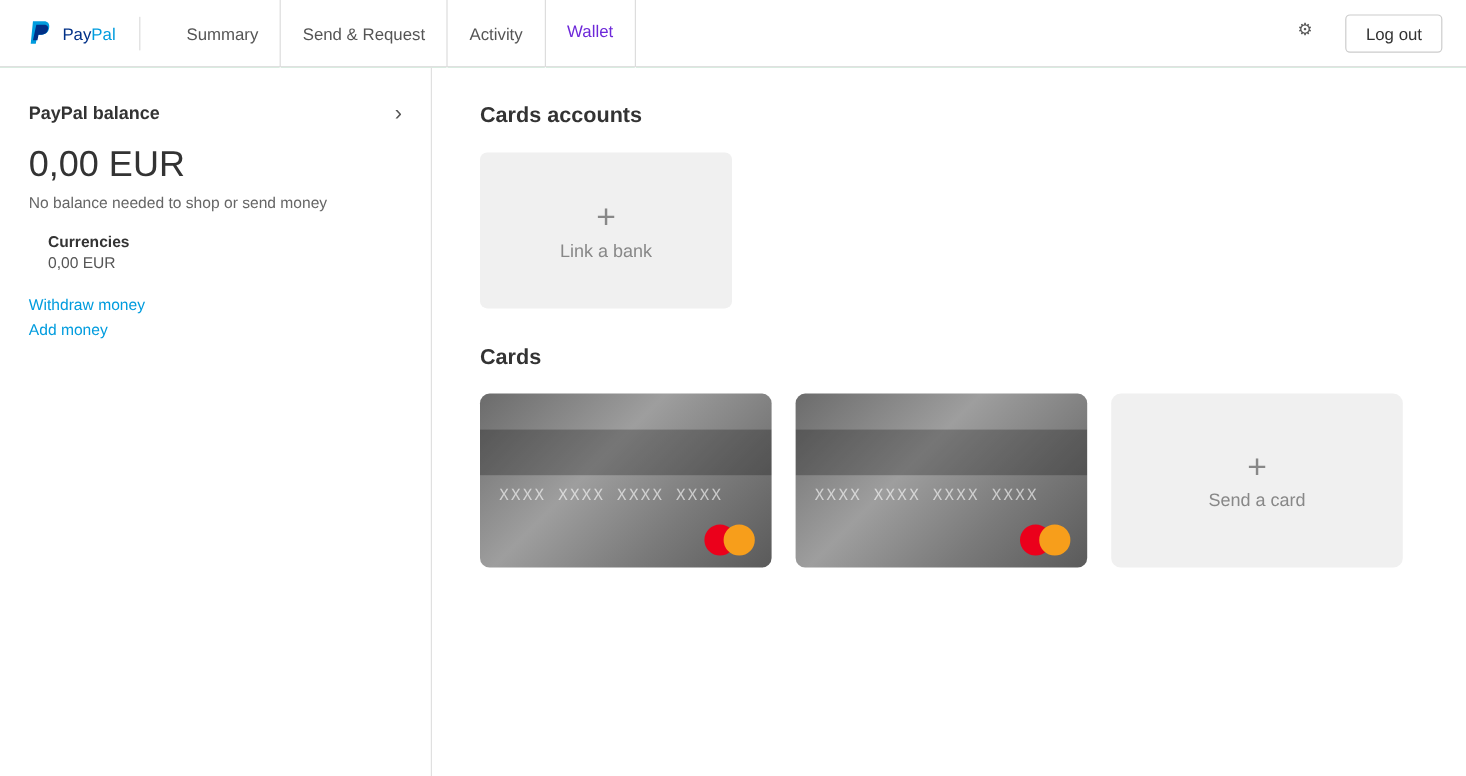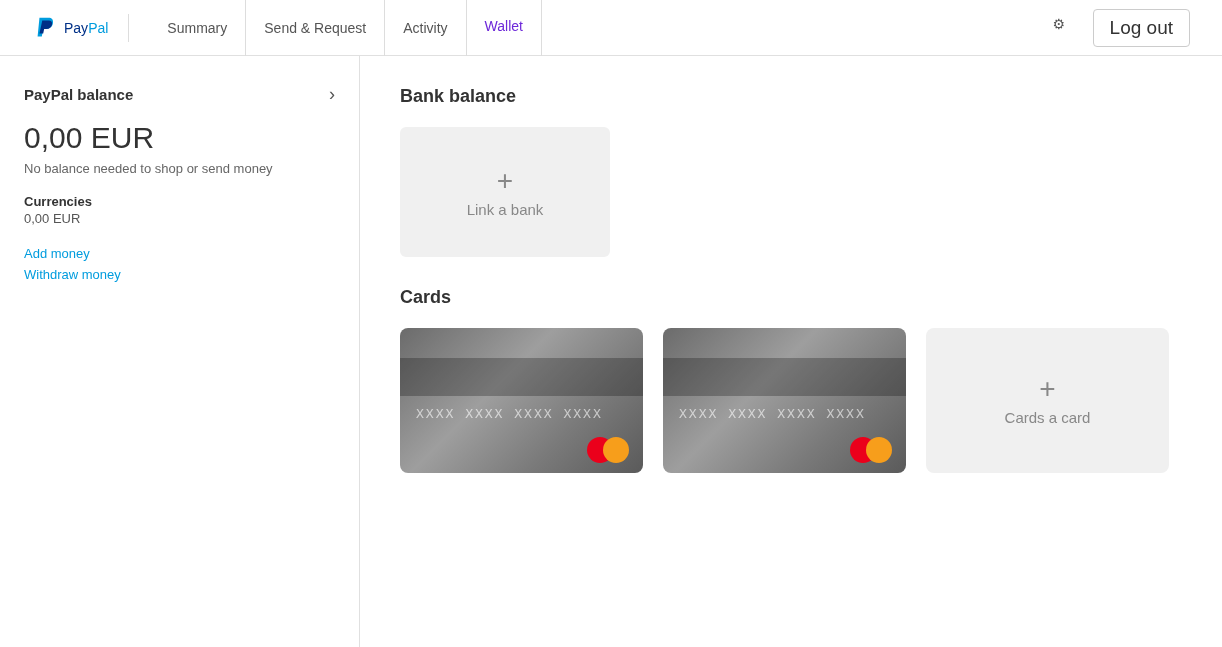--- a/index.html
+++ b/index.html
@@ -5,21 +5,21 @@
     * { box-sizing: border-box; margin: 0; padding: 0; }
     body { font-family: Arial, Helvetica, sans-serif; background: #f5f5f5; color: #333; font-size: 14px; }
 
     
     .header {
       background: #fff;
       border-bottom: 1px solid #e0e0e0;
       display: flex;
       align-items: center;
       height: 56px;
-      padding: 0 32px;
+      padding: 0 20px;
     }
     .logo-area {
       display: flex;
       align-items: center;
       margin-right: 20px;
       padding-right: 20px;
       border-right: 1px solid #ddd;
     }
     .logo-pay { color: #003087; }
     .logo-pal { color: #009cde; }
@@ -59,21 +59,21 @@
       height: 24px;
       cursor: pointer;
       color: #555;
     }
     .logout-btn {
       border: 1px solid #ccc;
       background: #fff;
       padding: 7px 16px;
       border-radius: 4px;
       cursor: pointer;
-      font-size: 19px;
+      font-size: 14px;
       color: #333;
     }
 
     
     .main-container {
       display: flex;
       min-height: calc(100vh - 56px);
       background: #15803d;
     }
 
@@ -104,21 +104,21 @@
       font-size: 30px;
       color: #333;
       font-weight: 300;
       margin-bottom: 6px;
     }
     .balance-subtitle {
       font-size: 13px;
       color: #666;
       margin-bottom: 18px;
     }
-    .currencies-section { margin-bottom: 20px; }
+    .currencies-section { margin-bottom: 20px; margin-left: 16px; }
     .currencies-label {
       font-weight: bold;
       font-size: 13px;
       color: #333;
       margin-bottom: 2px;
     }
     .currencies-value {
       font-size: 13px;
       color: #555;
     }
@@ -270,28 +270,28 @@
       <span class="paypal-balance-title">PayPal balance</span>
       <span class="chevron-right">›</span>
     </div>
     <div class="balance-amount">0,00 EUR</div>
     <div class="balance-subtitle">No balance needed to shop or send money</div>
     <div class="currencies-section">
       <div class="currencies-label">Currencies</div>
       <div class="currencies-value">0,00 EUR</div>
     </div>
     <div class="sidebar-links">
+      <a class="sidebar-link">Withdraw money</a>
       <a class="sidebar-link">Add money</a>
-      <a class="sidebar-link">Withdraw money</a>
     </div>
   </aside>
 
   <main class="content">
 
-    <div class="section-title">Bank balance</div>
+    <div class="section-title">Cards accounts</div>
     <div class="link-bank-card">
       <span class="plus-icon">+</span>
       <span>Link a bank</span>
     </div>
 
     <div class="section-title">Cards</div>
     <div class="cards-row">
 
       <div class="credit-card">
         <div class="card-number-dots">XXXX XXXX XXXX XXXX</div>
@@ -304,19 +304,19 @@
       <div class="credit-card">
         <div class="card-number-dots">XXXX XXXX XXXX XXXX</div>
         <div class="mastercard-logo">
           <div class="mc-circle mc-red"></div>
           <div class="mc-circle mc-orange"></div>
         </div>
       </div>
 
       <div class="link-card-btn">
         <span class="plus-icon">+</span>
-        <span>Cards a card</span>
+        <span>Send a card</span>
       </div>
 
     </div>
   </main>
 
 </div>
 
 </body></html>

